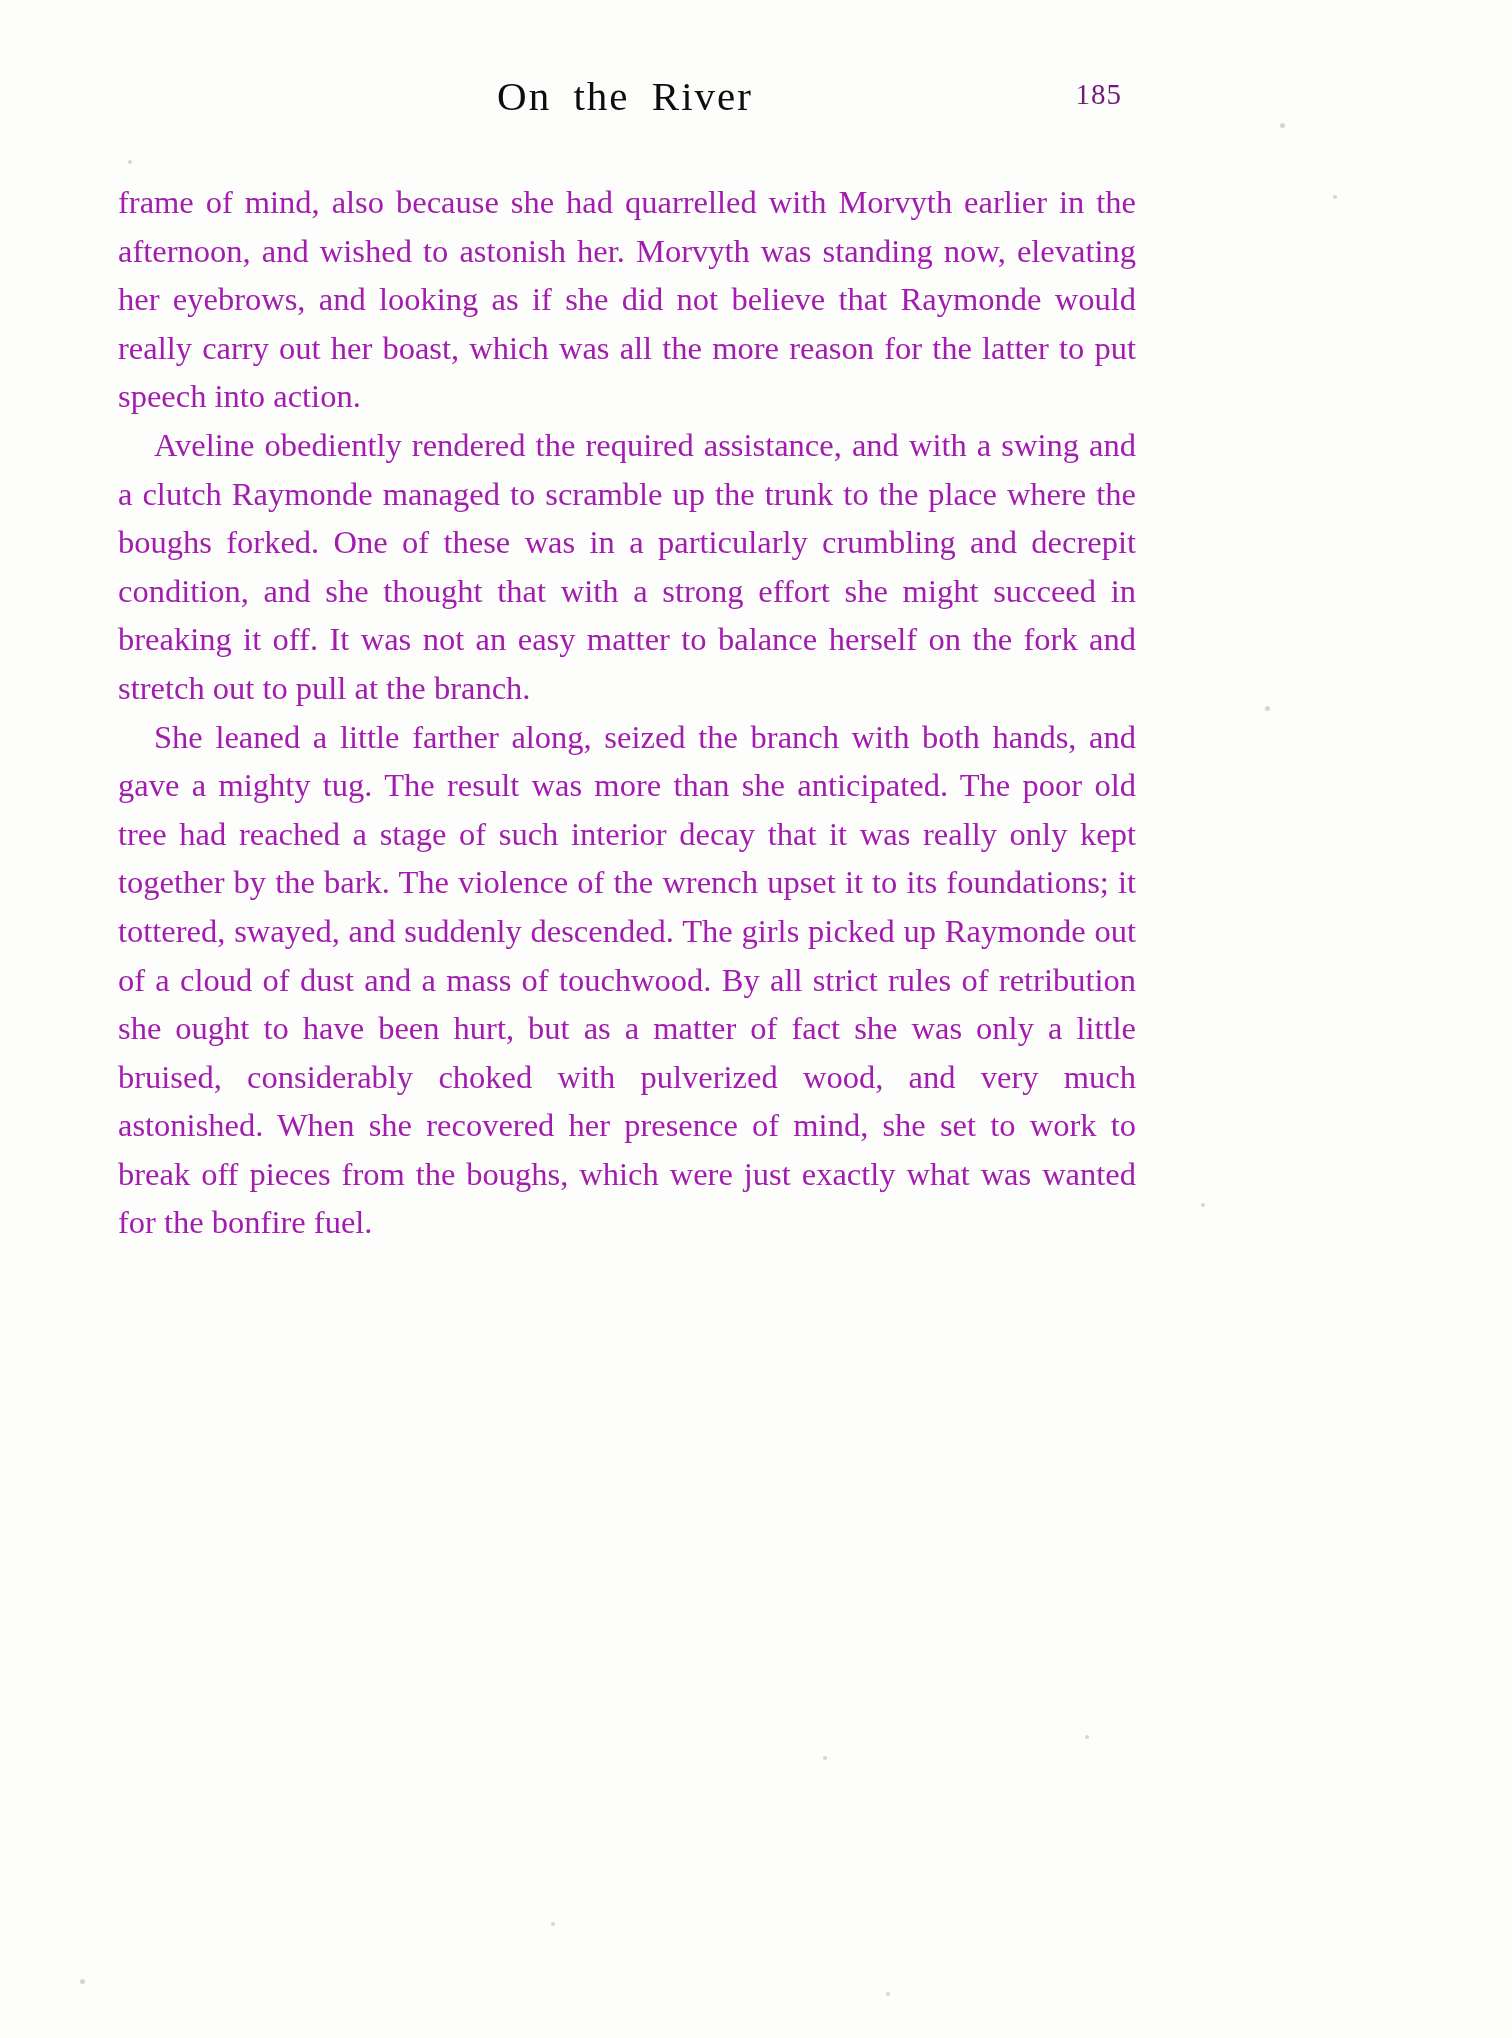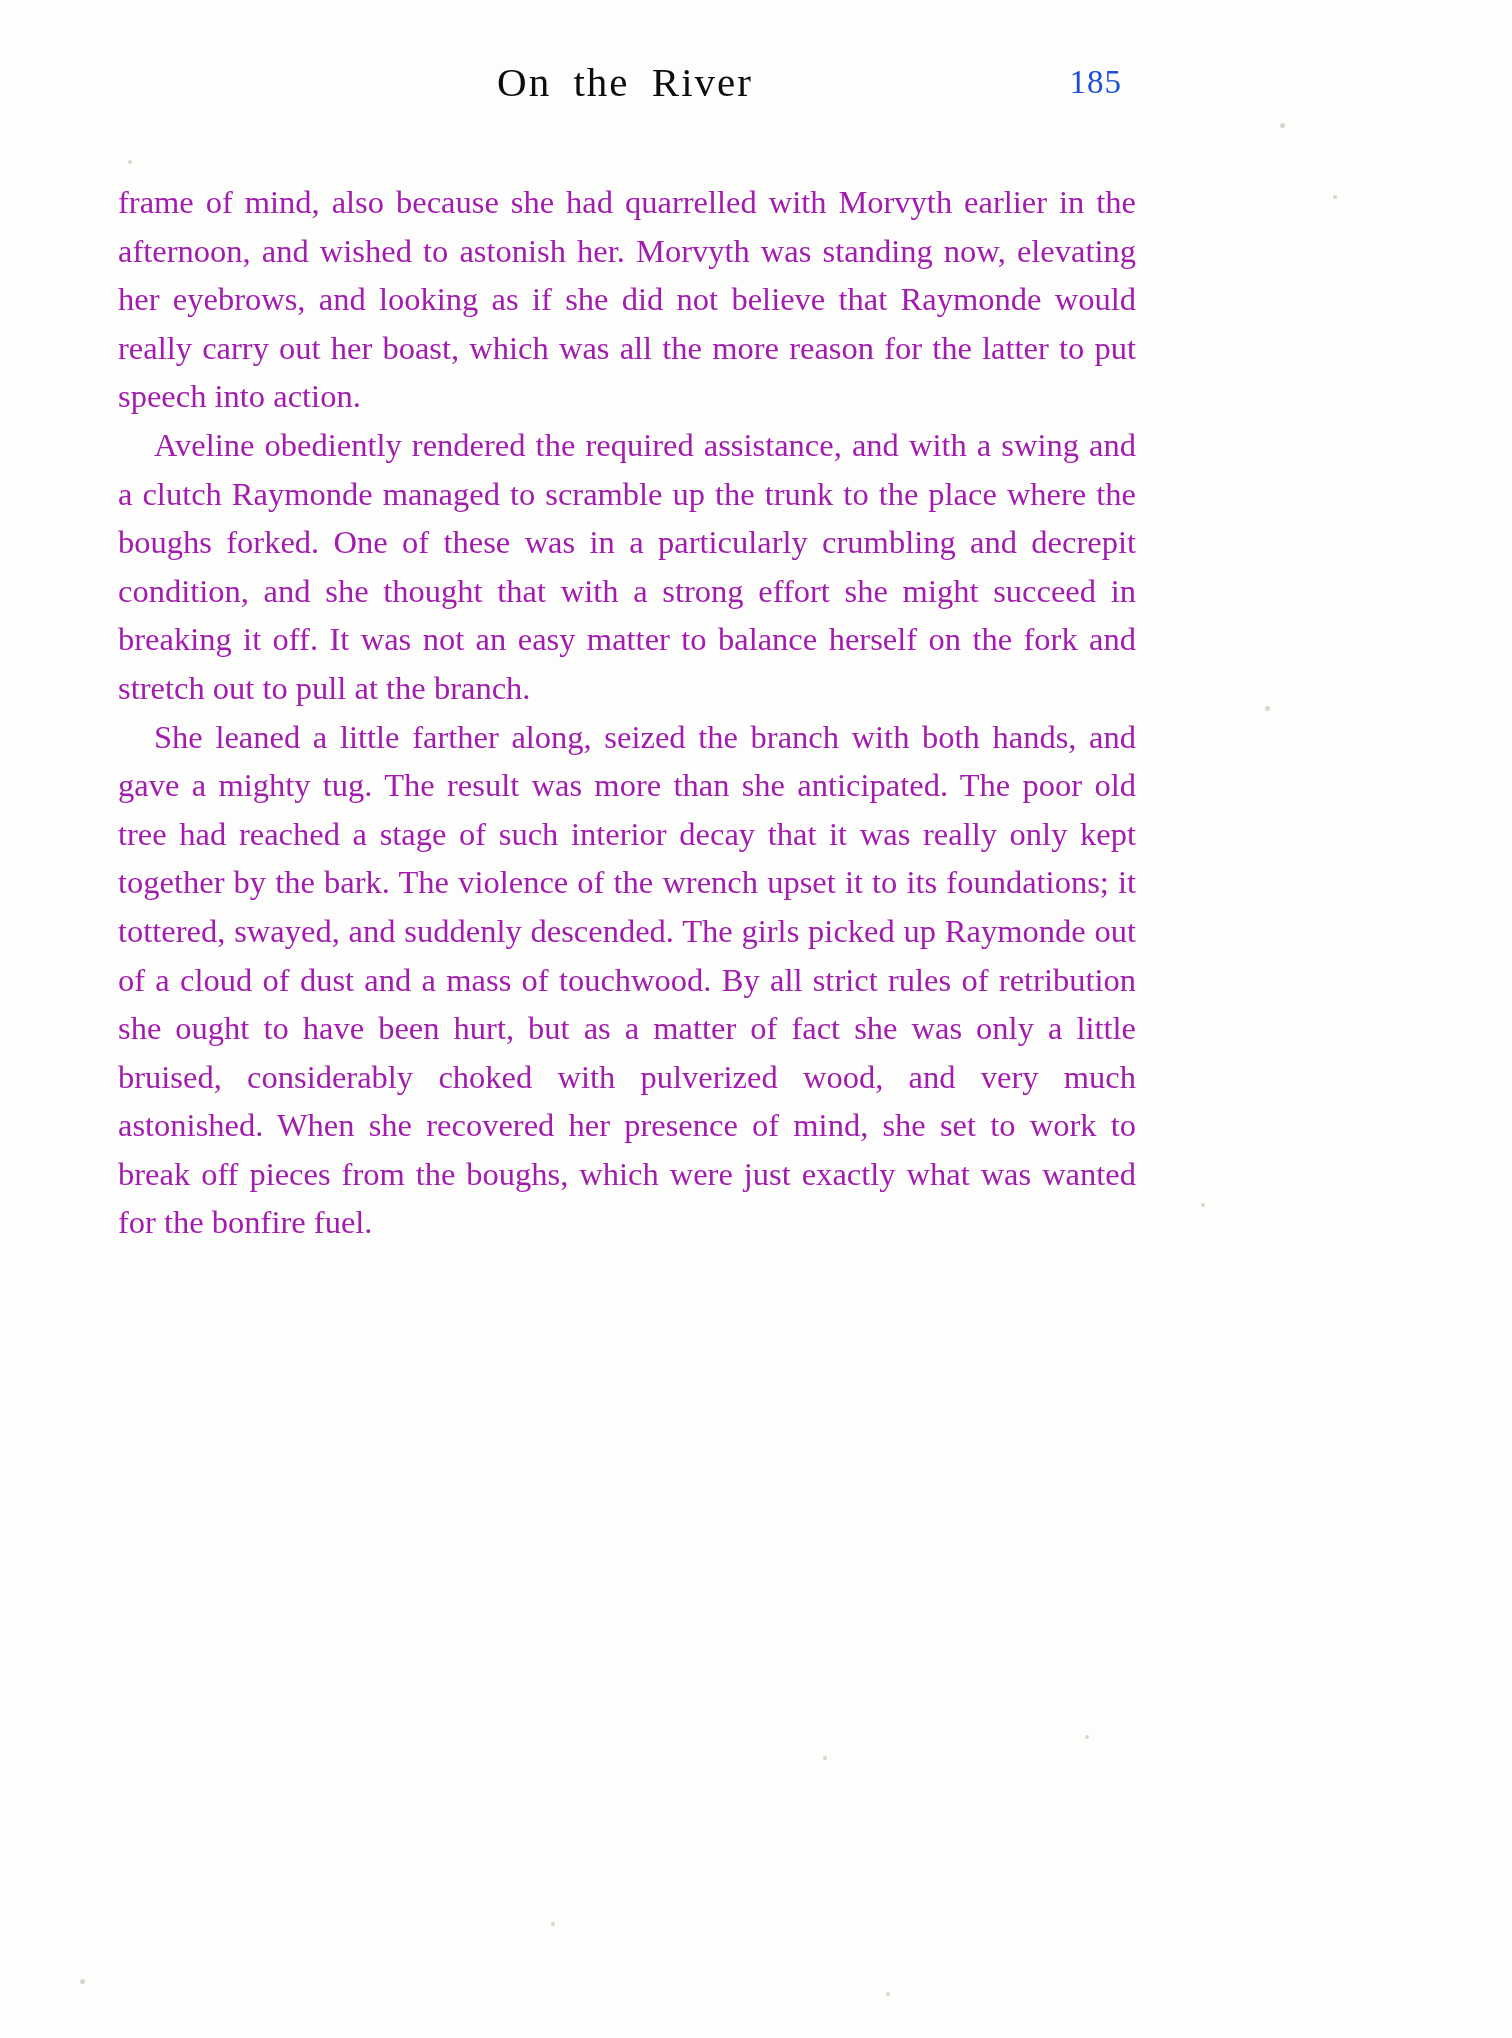--- a/index.html
+++ b/index.html
@@ -18,41 +18,41 @@
   .page {
     position: absolute;
     left: 0; top: 0;
     width: 1512px;
     height: 2038px;
     background: #fdfdfb;
   }
   .header {
     position: absolute;
     left: 110px;
-    top: 58px;
+    top: 72px;
     width: 1030px;
     height: 60px;
     display: flex;
     align-items: baseline;
     justify-content: center;
   }
   .running-title {
     font-size: 41px;
     letter-spacing: 2px;
     word-spacing: 10px;
     color: #0d0d0d;
     white-space: nowrap;
   }
   .folio {
     position: absolute;
     right: 18px;
     top: 6px;
-    font-size: 33px;
+    font-size: 29px;
     letter-spacing: 1px;
-    color: #1d4ed8;
+    color: #701a75;
   }
   .textblock {
     position: absolute;
     left: 118px;
     top: 178px;
     width: 1018px;
   }
   p {
     margin: 0;
     font-size: 32.5px;

